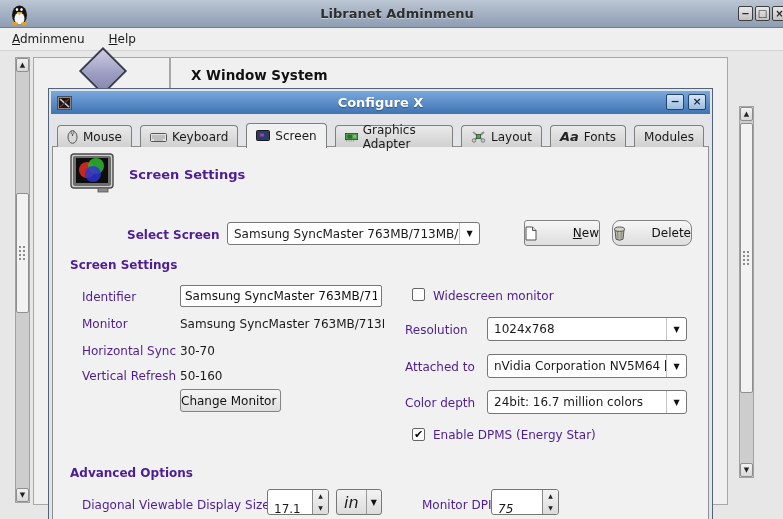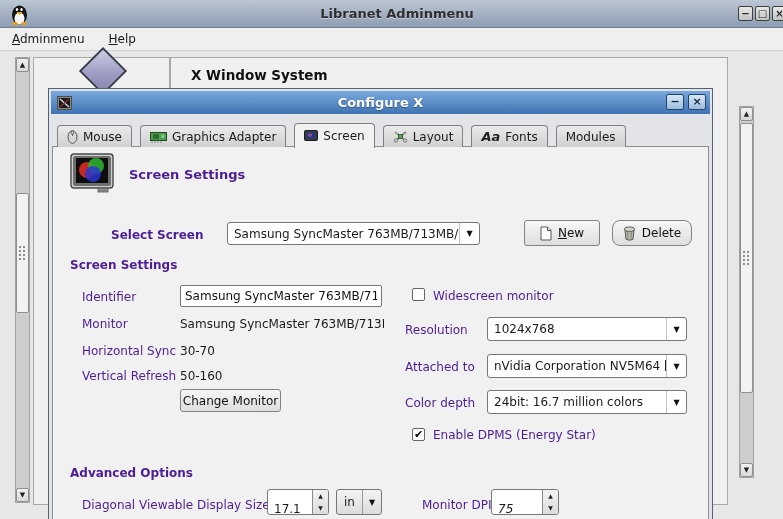--- a/index.html
+++ b/index.html
@@ -105,21 +105,21 @@
     position:absolute; box-sizing:border-box; display:flex; align-items:center;
     background:#fff; border:1px solid #777; border-radius:3px; overflow:hidden;
   }
   .combo .val{flex:1; padding-left:6px; font-size:12px; white-space:nowrap; overflow:hidden;}
   .combo .caret{
     flex:none; width:19px; text-align:center; font-size:8px; color:#111;
     border-left:1px solid #c4c4c4; align-self:stretch; display:flex; align-items:center; justify-content:center;
   }
   
   .btn{
-    position:absolute; box-sizing:border-box; display:flex; align-items:center; justify-content:center; gap:6px;
+    position:absolute; box-sizing:border-box; display:flex; align-items:center; justify-content:space-between; gap:6px;
     background:linear-gradient(#f6f6f6,#dedede); border:1px solid #838383; border-radius:3px;
     font-size:12px; color:#111;
   }
   
   .tinput{
     position:absolute; box-sizing:border-box; border:1px solid #777; border-radius:2px;
     background:#fff; font-family:"DejaVu Sans",sans-serif; font-size:12px; padding:0 4px; color:#111;
   }
   
   .checkbox{
@@ -136,21 +136,21 @@
   .spin .arrows{
     flex:none; width:15px; border-left:1px solid #8a8a8a;
     background:linear-gradient(#f3f3f3,#dcdcdc); display:flex; flex-direction:column;
   }
   .spin .arrows div{flex:1; font-size:6px; text-align:center; line-height:11px; color:#222;}
   
   .gcombo{
     position:absolute; box-sizing:border-box; display:flex; align-items:center;
     background:linear-gradient(#f3f3f3,#dcdcdc); border:1px solid #777; border-radius:3px;
   }
-  .gcombo .val{padding:0 7px; font-size:12px;}
+  .gcombo .val{padding:0 7px; font-size:16px;font-style:italic;}
   .gcombo .caret{
     border-left:1px solid #9a9a9a; width:18px; align-self:stretch; display:flex;
     align-items:center; justify-content:center; font-size:8px; color:#111;
   }
   .static-val{font-size:12px; white-space:nowrap; overflow:hidden;}
 </style>
 </head>
 <body>
 
 <div id="screen">
@@ -223,39 +223,48 @@
     <div class="tabs">
       <div class="tab">
         <svg width="11" height="15" viewBox="0 0 11 15">
           <ellipse cx="5.5" cy="8" rx="4.5" ry="6.3" fill="#d8d8d8" stroke="#555"></ellipse>
           <line x1="5.5" y1="1.8" x2="5.5" y2="7" stroke="#555"></line>
           <ellipse cx="5.5" cy="3.5" rx="1.4" ry="2" fill="#bdbdbd" stroke="#555" stroke-width="0.7"></ellipse>
         </svg>
         <span>Mouse</span>
       </div>
       <div class="tab">
+        <svg width="17" height="11" viewBox="0 0 17 11">
+          <rect x="0.5" y="2.5" width="16" height="8" rx="1" fill="#e2e2e2" stroke="#555"></rect>
+          <line x1="2" y1="5" x2="15" y2="5" stroke="#8a8a8a" stroke-width="0.8"></line>
+          <line x1="2" y1="7" x2="15" y2="7" stroke="#8a8a8a" stroke-width="0.8"></line>
+          <line x1="4" y1="9" x2="13" y2="9" stroke="#8a8a8a" stroke-width="0.8"></line>
+        </svg>
+        <span>Keyboard</span>
+      </div>
+      <div class="tab active">
+        <svg width="14" height="12" viewBox="0 0 14 12">
+          <rect x="0.5" y="0.5" width="13" height="10" rx="1" fill="#3a3a3a" stroke="#1a1a1a"></rect>
+          <rect x="2.5" y="2" width="9" height="7" fill="#283a78"></rect>
+          <rect x="4" y="3.5" width="4" height="3" fill="#7a4ab8"></rect>
+          <rect x="5" y="4.5" width="2" height="1.5" fill="#c04040"></rect>
+        </svg>
+        <span>Screen</span>
+      </div>
+      <div class="tab">
         <svg width="17" height="12" viewBox="0 0 17 12">
           <rect x="0.5" y="1.5" width="16" height="8" fill="#4f9e4f" stroke="#1d4a1d"></rect>
           <rect x="3" y="3" width="6" height="5" fill="#2c6e2c"></rect>
           <rect x="11" y="3.5" width="3.5" height="3.5" fill="#7fc77f"></rect>
           <line x1="2" y1="10.5" x2="2" y2="12" stroke="#777"></line>
           <line x1="5" y1="10.5" x2="5" y2="12" stroke="#777"></line>
           <line x1="8" y1="10.5" x2="8" y2="12" stroke="#777"></line>
           <line x1="11" y1="10.5" x2="11" y2="12" stroke="#777"></line>
         </svg>
         <span>Graphics Adapter</span>
-      </div>
-      <div class="tab active">
-        <svg width="14" height="12" viewBox="0 0 14 12">
-          <rect x="0.5" y="0.5" width="13" height="10" rx="1" fill="#3a3a3a" stroke="#1a1a1a"></rect>
-          <rect x="2.5" y="2" width="9" height="7" fill="#283a78"></rect>
-          <rect x="4" y="3.5" width="4" height="3" fill="#7a4ab8"></rect>
-          <rect x="5" y="4.5" width="2" height="1.5" fill="#c04040"></rect>
-        </svg>
-        <span>Screen</span>
       </div>
       <div class="tab">
         <svg width="15" height="13" viewBox="0 0 15 13">
           <line x1="2" y1="2" x2="13" y2="11" stroke="#9a9a9a" stroke-width="2"></line>
           <line x1="13" y1="2" x2="2" y2="11" stroke="#8a8a8a" stroke-width="2"></line>
           <rect x="5.5" y="4.5" width="4" height="4" fill="#5d9e5d" stroke="#2c552c" stroke-width="0.8"></rect>
           <circle cx="3" cy="10.5" r="1.8" fill="#c9c9c9" stroke="#666" stroke-width="0.7"></circle>
           <circle cx="12" cy="10.5" r="1.8" fill="#c9c9c9" stroke="#666" stroke-width="0.7"></circle>
         </svg>
         <span>Layout</span>
@@ -277,21 +286,21 @@
           <rect x="3" y="3" width="38" height="30" rx="2" fill="#6e6e6e"></rect>
           <rect x="6" y="5" width="32" height="25" fill="#0d0d0d"></rect>
           <circle cx="17" cy="17" r="8" fill="#d42a20" fill-opacity="0.92"></circle>
           <circle cx="26" cy="13" r="8" fill="#2db02d" fill-opacity="0.88"></circle>
           <circle cx="23" cy="21" r="8" fill="#2c35d4" fill-opacity="0.82"></circle>
           <rect x="28" y="35" width="10" height="4" fill="#8a8a8a" stroke="#555" stroke-width="0.8"></rect>
         </svg>
       </span>
       <span class="abs lbl b h13" style="left:76px; top:20px;">Screen Settings</span>
 
-      <span class="abs lbl b" style="left:58px; top:81px;">Select Screen</span>
+      <span class="abs lbl b" style="left:74px; top:81px;">Select Screen</span>
       <div class="combo" style="left:174px; top:75px; width:253px; height:23px;">
         <span class="val">Samsung SyncMaster 763MB/713MB/CD</span>
         <span class="caret">▼</span>
       </div>
       <div class="btn" style="left:471px; top:73px; width:76px; height:26px;">
         <svg width="12" height="15" viewBox="0 0 12 15">
           <path d="M1 1 h6.5 l3.5 3.5 V14 H1 Z" fill="#ffffff" stroke="#555"></path>
           <path d="M7.5 1 v3.5 H11" fill="#dcdcdc" stroke="#555"></path>
         </svg>
         <span><span class="accel">N</span><span>ew</span></span>

